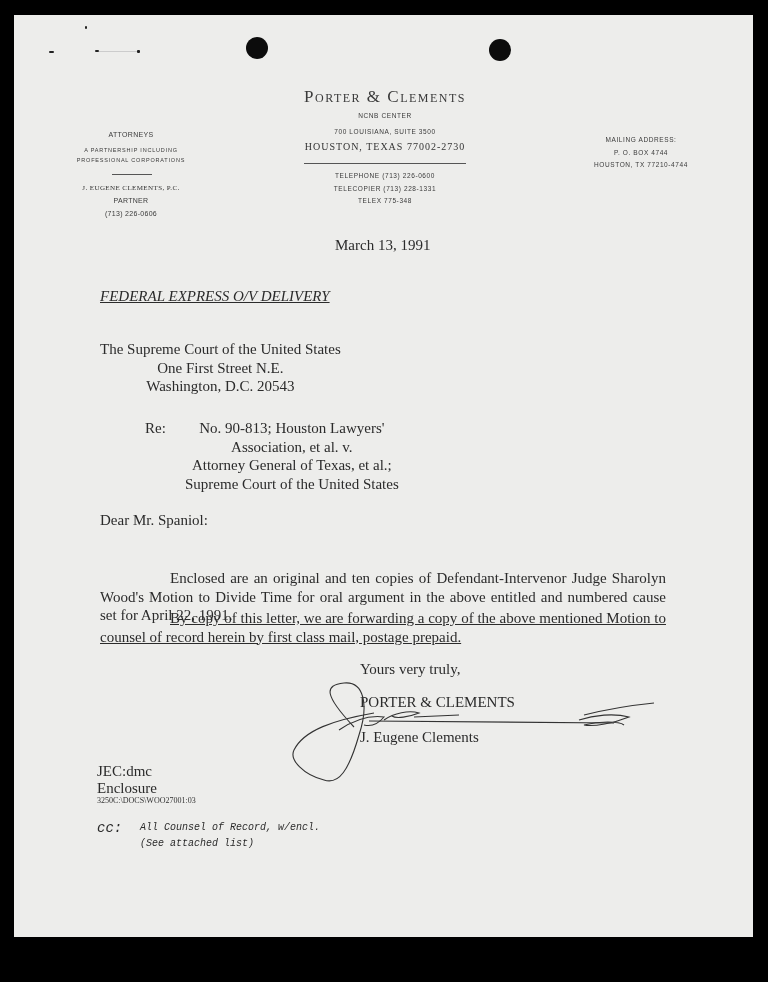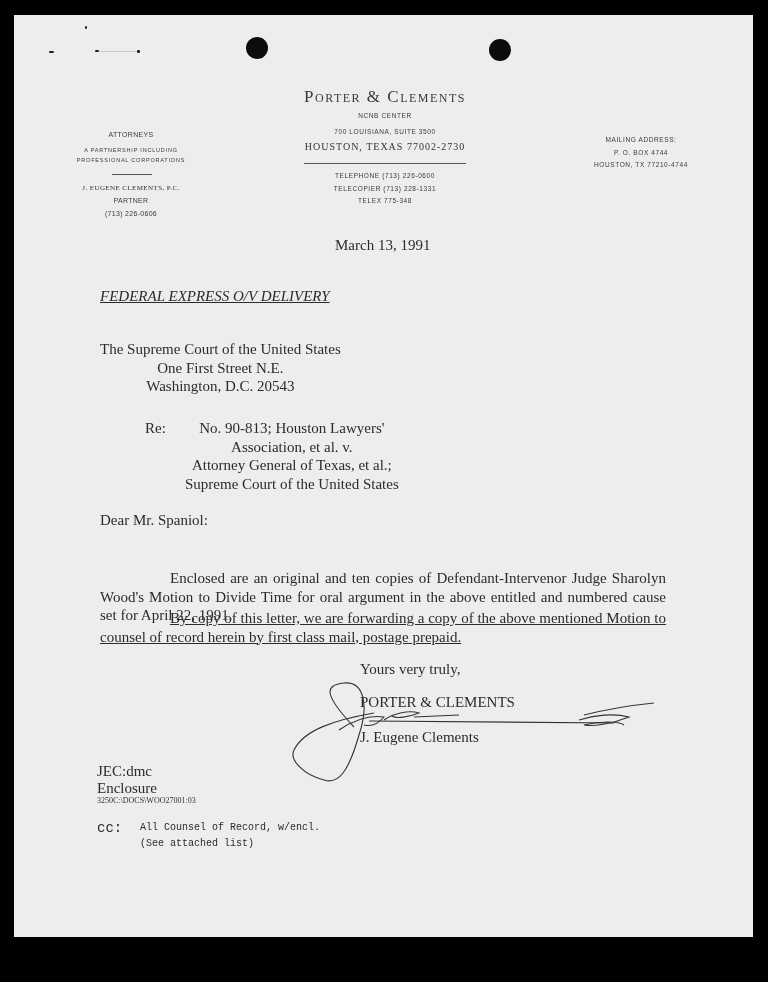--- a/index.html
+++ b/index.html
@@ -1,21 +1,21 @@
 <!DOCTYPE html>
 <html><head>
 <meta charset="utf-8">
 <style>
   html,body{margin:0;padding:0;}
   body{width:768px;height:982px;background:#000;position:relative;overflow:hidden;}
   .page{position:absolute;left:14px;top:15px;width:739px;height:922px;background:#ededeb;}
   .abs{position:absolute;white-space:nowrap;}
   .serif{font-family:"Liberation Serif","DejaVu Serif",serif;color:#2b2b2b;text-align:center;}
   .sans{font-family:"Liberation Sans","DejaVu Sans",sans-serif;color:#3a3a3a;}
-  .mono{font-family:"Liberation Mono","DejaVu Sans Mono",monospace;color:#2b2b2b;}
+  .mono{font-family:"Liberation Mono","DejaVu Sans Mono",monospace;color:#2b2b2b;font-style:italic;}
   .hole{position:absolute;width:22px;height:22px;border-radius:50%;background:#0c0c0c;}
   .firm{font-family:"Liberation Serif",serif;font-size:17px;letter-spacing:1.5px;color:#3a3a3a;font-variant:small-caps;}
   .tiny{font-size:6.5px;letter-spacing:0.6px;}
   .small{font-size:7px;letter-spacing:0.3px;}
   .center{text-align:center;transform:translateX(-50%);}
   .body{font-size:15px;line-height:18.5px;}
   .rule{position:absolute;height:1px;background:#555;}
   .speck{position:absolute;background:#222;border-radius:1px;}
 </style>
 </head>

